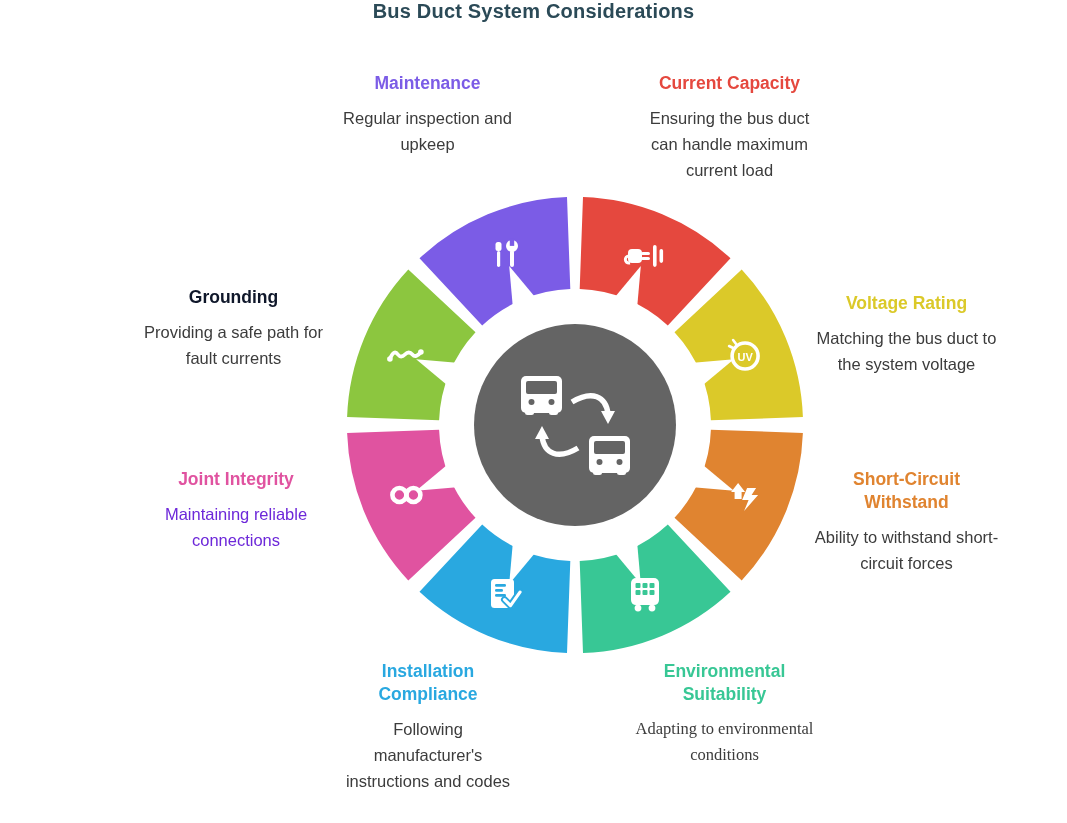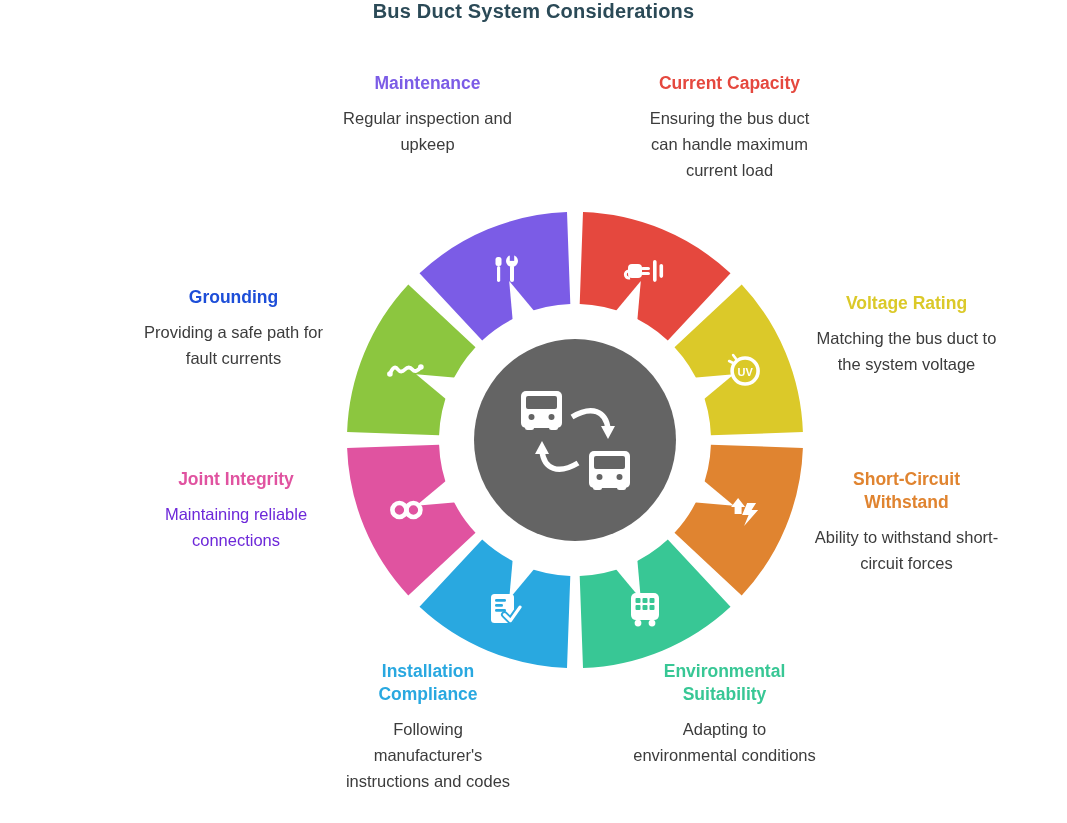--- a/index.html
+++ b/index.html
@@ -7,21 +7,21 @@
     position:relative;width:1067px;height:823px;background:#ffffff;
     font-family:"Liberation Sans",sans-serif;overflow:hidden;margin:0 auto;
   }
   .title{
     position:absolute;left:0;right:0;top:0;text-align:center;
     font-size:20px;font-weight:700;letter-spacing:.2px;
   }
   .seg-block{position:absolute;text-align:center;}
   .seg-label{font-size:17.5px;font-weight:700;line-height:1.32;margin:0 0 10px 0;}
   .seg-desc{font-size:16.5px;line-height:1.58;}
-  #ring{position:absolute;left:340px;top:205px;width:470px;height:470px;}
+  #ring{position:absolute;left:340px;top:190px;width:470px;height:470px;}
   
   .pos-maintenance{left:340px;top:72px;width:175px;}
   .pos-current-capacity{left:637px;top:72px;width:185px;}
   .pos-voltage-rating{left:814px;top:292px;width:185px;}
   .pos-short-circuit-withstand{left:814px;top:468px;width:185px;}
   .pos-environmental-suitability{left:632px;top:660px;width:185px;}
   .pos-installation-compliance{left:338px;top:660px;width:180px;}
   .pos-joint-integrity{left:146px;top:468px;width:180px;}
   .pos-grounding{left:141px;top:286px;width:185px;}
 </style>
@@ -145,31 +145,31 @@
     <div class="seg-desc" style="color: rgb(60, 60, 60);">Matching the bus duct to the system voltage</div>
   </div>
 
   <div class="seg-block pos-short-circuit-withstand">
     <div class="seg-label" style="color: rgb(224, 132, 48); text-align: center;">Short-Circuit Withstand</div>
     <div class="seg-desc" style="color: rgb(60, 60, 60);">Ability to withstand short-circuit forces</div>
   </div>
 
   <div class="seg-block pos-environmental-suitability">
     <div class="seg-label" style="color: rgb(56, 199, 149);">Environmental Suitability</div>
-    <div class="seg-desc" style="color: rgb(60, 60, 60);">Adapting to environmental conditions</div>
+    <div class="seg-desc" style="color: rgb(60, 60, 60); font-family: Liberation Serif, serif;">Adapting to environmental conditions</div>
   </div>
 
   <div class="seg-block pos-installation-compliance">
     <div class="seg-label" style="color: rgb(41, 168, 224);">Installation Compliance</div>
     <div class="seg-desc" style="color: rgb(60, 60, 60);">Following manufacturer's instructions and codes</div>
   </div>
 
   <div class="seg-block pos-joint-integrity">
     <div class="seg-label" style="color: rgb(224, 83, 160);">Joint Integrity</div>
     <div class="seg-desc" style="color: #6d28d9;">Maintaining reliable connections</div>
   </div>
 
   <div class="seg-block pos-grounding">
-    <div class="seg-label" style="color: #1d4ed8;">Grounding</div>
+    <div class="seg-label" style="color: #0f172a;">Grounding</div>
     <div class="seg-desc" style="color: rgb(60, 60, 60);">Providing a safe path for fault currents</div>
   </div>
 
 </div>
 
 </body></html>

